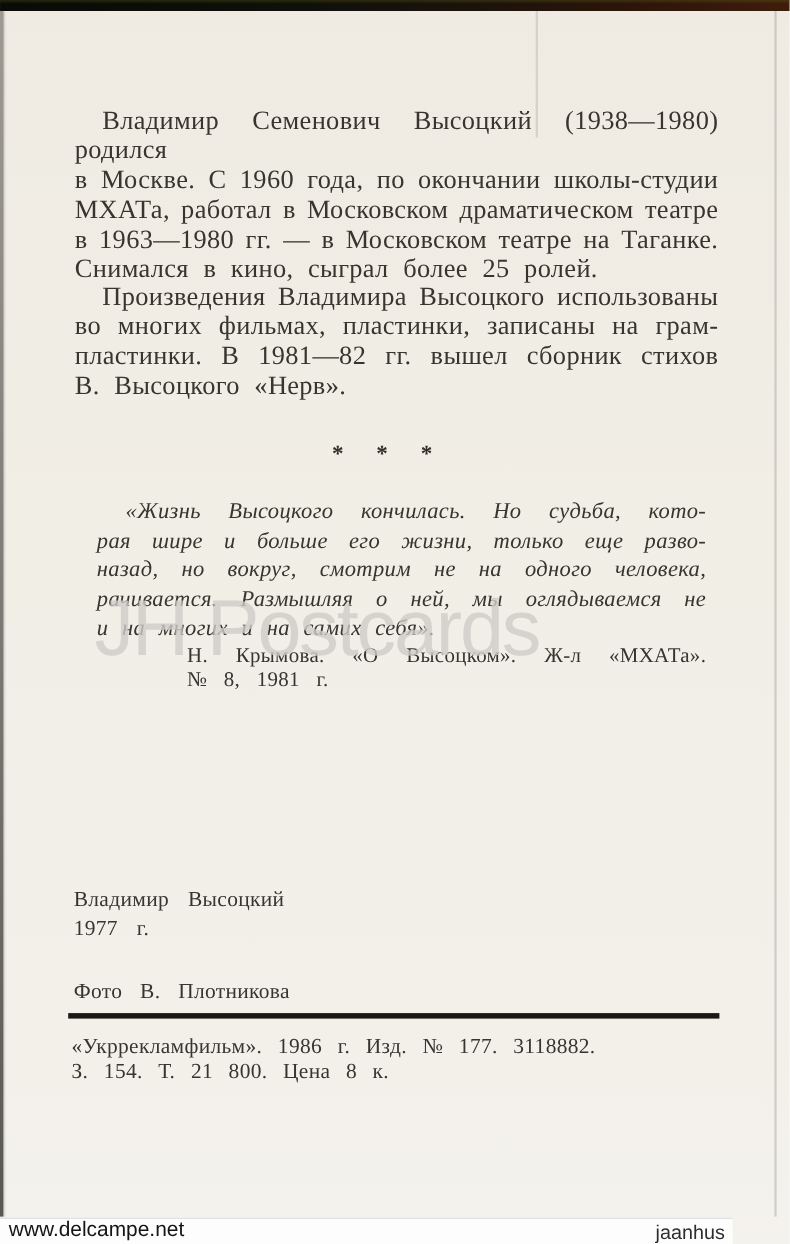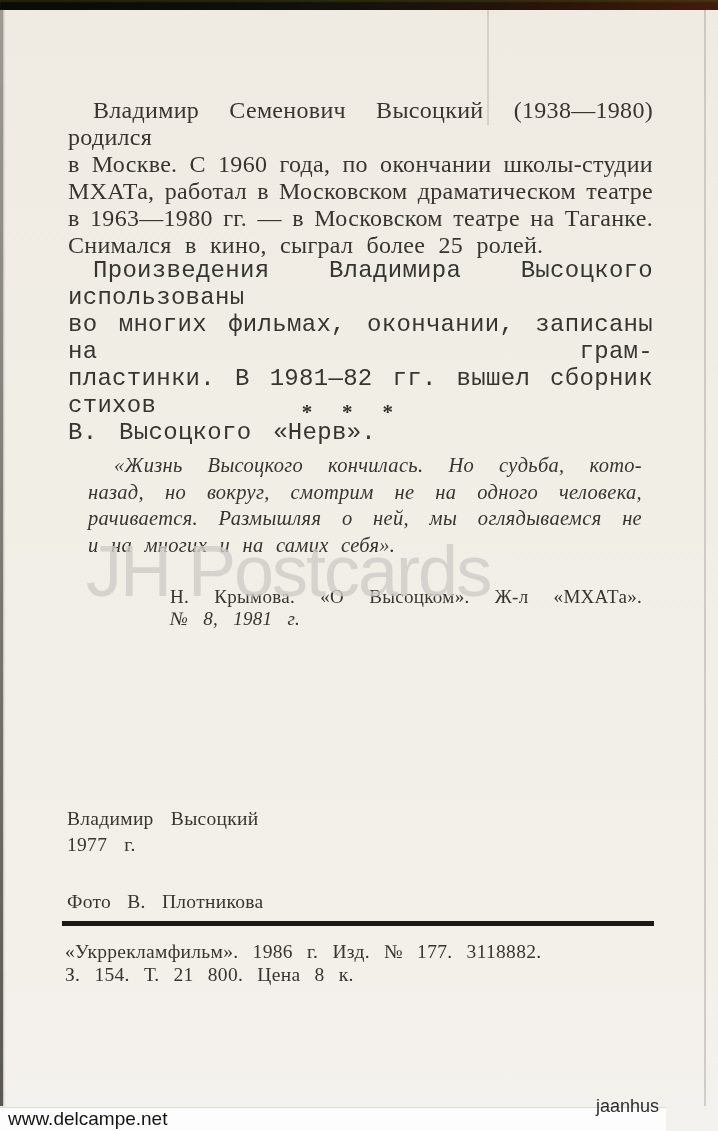--- a/index.html
+++ b/index.html
@@ -57,21 +57,21 @@
   .pline { text-align: left; }
 
   .p1, .p2 {
     left: 55px;
     width: 585px;
     font-size: 24px;
     line-height: 27px;
     margin-left: 13px;
   }
   .p1 { top: 97px; }
-  .p2 { top: 257px; font-family: Liberation Mono, monospace; }
+  .p2 { top: 257px; }
   .p1 > div:first-child, .p2 > div:first-child { text-indent: 25px; }
 
   .stars {
     position: absolute;
     left: 55px; top: 400px;
     width: 585px;
     text-align: center;
     font-size: 21px;
     font-weight: bold;
     word-spacing: 24px;
@@ -87,21 +87,21 @@
   }
   .quote > div:first-child { text-indent: 26px; }
 
   .attribution {
     left: 170px; top: 586px;
     width: 472px;
     font-size: 19px;
     line-height: 22px;
   }
   .attribution .jline { word-spacing: 6px; }
-  .attribution .jline.last { word-spacing: 10px; font-style: italic; }
+  .attribution .jline.last { word-spacing: 10px; }
 
   .caption {
     left: 67px; top: 806px;
     width: 400px;
     font-size: 19.5px;
     line-height: 26px;
     word-spacing: 12px;
   }
   .photo-credit {
     position: absolute;
@@ -150,21 +150,21 @@
   }
   .footer .site {
     position: absolute;
     left: 8px; bottom: 1px;
     font-size: 19px;
     color: #141414;
     letter-spacing: 0;
   }
   .footer .seller {
     position: absolute;
-    right: 7px; bottom: 14px;
+    right: 7px; bottom: 0;
     font-size: 18px;
     color: #2d2d2d;
     letter-spacing: 0;
     margin-top: 27px;
   }
 </style>
 </head>
 <body>
 
 <div class="scan">
@@ -177,29 +177,30 @@
   <div class="block p1">
       <div class="jline">Владимир Семенович Высоцкий (1938—1980) родился</div>
       <div class="jline">в Москве. С 1960 года, по окончании школы-студии</div>
       <div class="jline">МХАТа, работал в Московском драматическом театре</div>
       <div class="jline">в 1963—1980 гг. — в Московском театре на Таганке.</div>
       <div class="jline last">Снимался в кино, сыграл более 25 ролей.</div>
     </div>
 
   <div class="block p2">
       <div class="jline">Произведения Владимира Высоцкого использованы</div>
-      <div class="jline">во многих фильмах, окончании, записаны на грам-</div>
+      <div class="jline">во многих фильмах, пластинки, записаны на грам-</div>
       <div class="jline">пластинки. В 1981—82 гг. вышел сборник стихов</div>
       <div class="jline last">В. Высоцкого «Нерв».</div>
     </div>
 
   <div class="stars">* * *</div>
 
   <div class="block quote">
       <div class="jline">«Жизнь Высоцкого кончилась. Но судьба, кото-</div>
+      <div class="jline">рая шире и больше его жизни, только еще разво-</div>
       <div class="jline">назад, но вокруг, смотрим не на одного человека,</div>
       <div class="jline">рачивается. Размышляя о ней, мы оглядываемся не</div>
       <div class="jline last">и на многих и на самих себя».</div>
     </div>
 
   <div class="block attribution">
       <div class="jline">Н. Крымова. «О Высоцком». Ж-л «МХАТа».</div>
       <div class="jline last">№ 8, 1981 г.</div>
     </div>
 

